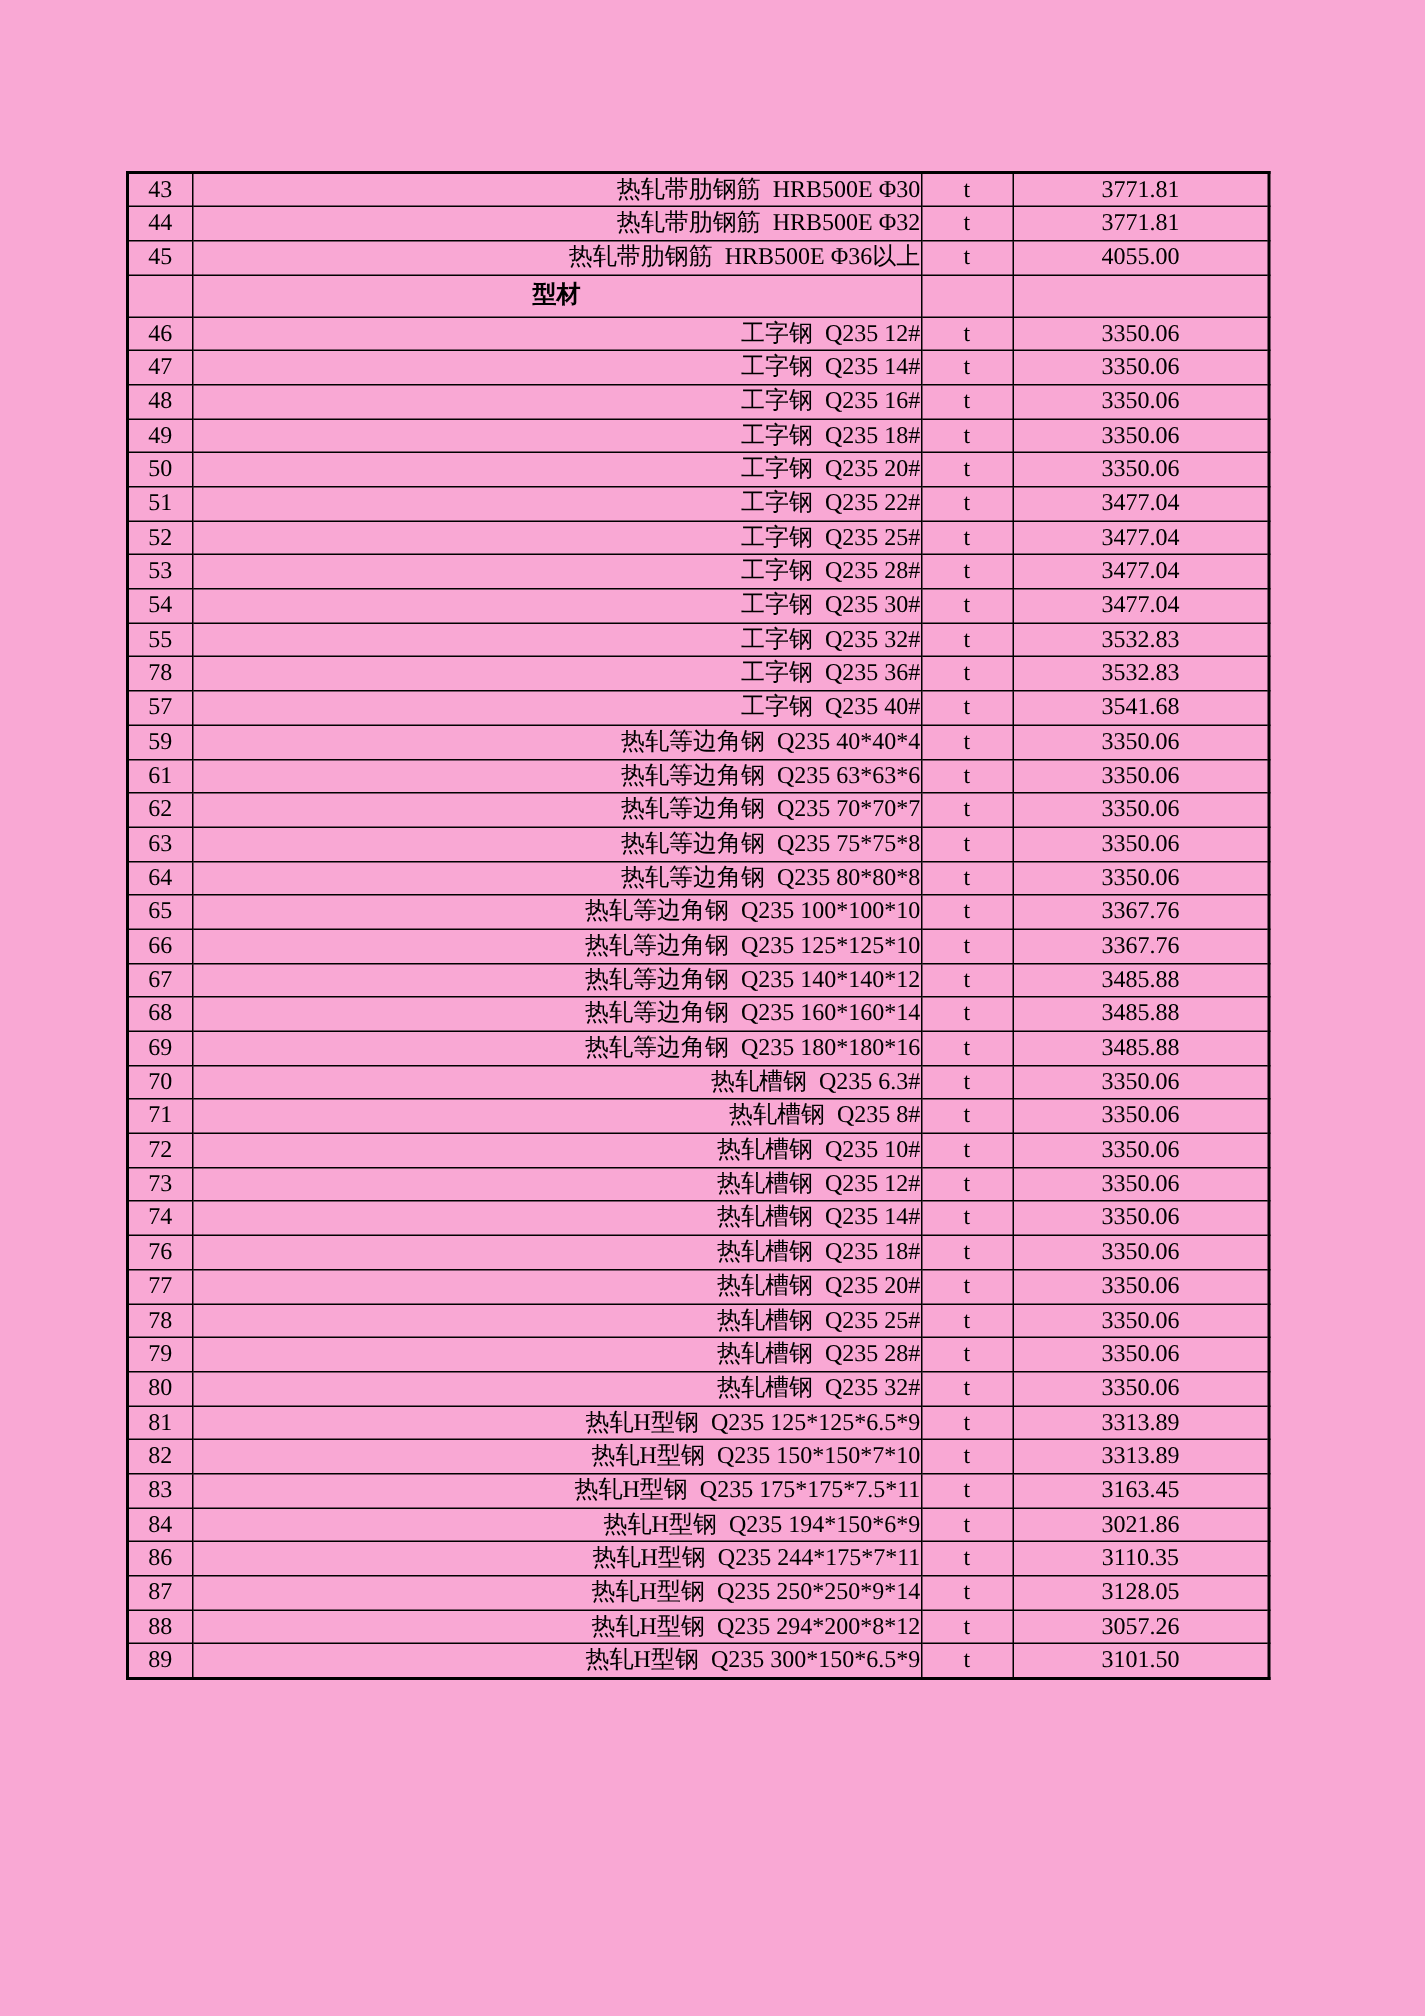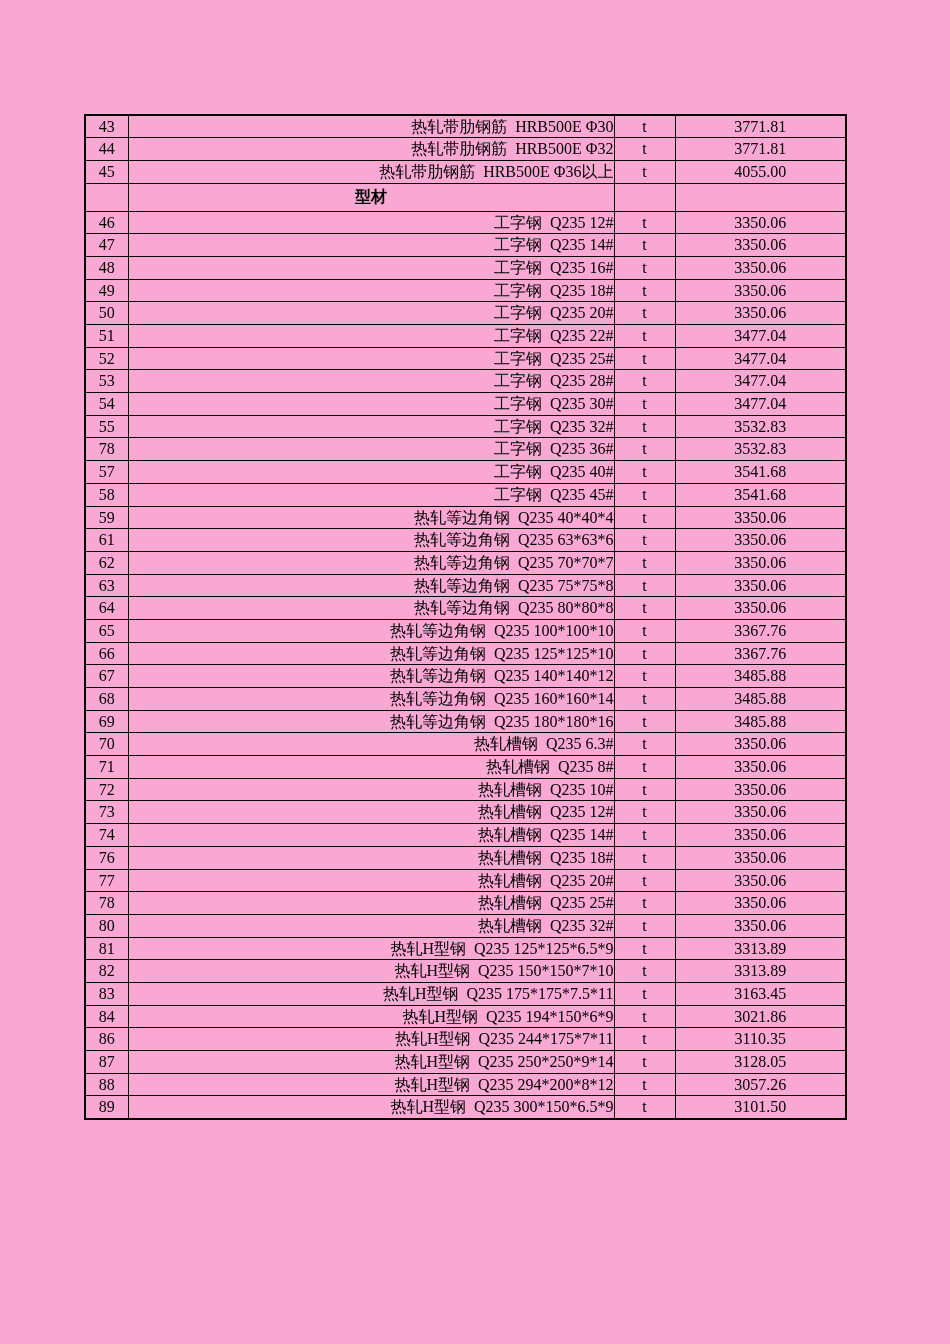--- a/index.html
+++ b/index.html
@@ -153,26 +153,20 @@
           <td class="c-unit">t</td>
           <td class="c-price">3532.83</td>
         </tr>
         <tr class="data-row">
           <td class="c-no">57</td>
           <td class="c-desc">工字钢  Q235 40#</td>
           <td class="c-unit">t</td>
           <td class="c-price">3541.68</td>
         </tr>
         <tr class="data-row">
-          <td class="c-no">58</td>
-          <td class="c-desc">工字钢  Q235 45#</td>
-          <td class="c-unit">t</td>
-          <td class="c-price">3541.68</td>
-        </tr>
-        <tr class="data-row">
           <td class="c-no">59</td>
           <td class="c-desc">热轧等边角钢  Q235 40*40*4</td>
           <td class="c-unit">t</td>
           <td class="c-price">3350.06</td>
         </tr>
         <tr class="data-row">
           <td class="c-no">61</td>
           <td class="c-desc">热轧等边角钢  Q235 63*63*6</td>
           <td class="c-unit">t</td>
           <td class="c-price">3350.06</td>
@@ -263,20 +257,26 @@
         </tr>
         <tr class="data-row">
           <td class="c-no">77</td>
           <td class="c-desc">热轧槽钢  Q235 20#</td>
           <td class="c-unit">t</td>
           <td class="c-price">3350.06</td>
         </tr>
         <tr class="data-row">
           <td class="c-no">78</td>
           <td class="c-desc">热轧槽钢  Q235 25#</td>
+          <td class="c-unit">t</td>
+          <td class="c-price">3350.06</td>
+        </tr>
+        <tr class="data-row">
+          <td class="c-no">79</td>
+          <td class="c-desc">热轧槽钢  Q235 28#</td>
           <td class="c-unit">t</td>
           <td class="c-price">3350.06</td>
         </tr>
         <tr class="data-row">
           <td class="c-no">80</td>
           <td class="c-desc">热轧槽钢  Q235 32#</td>
           <td class="c-unit">t</td>
           <td class="c-price">3350.06</td>
         </tr>
         <tr class="data-row">

